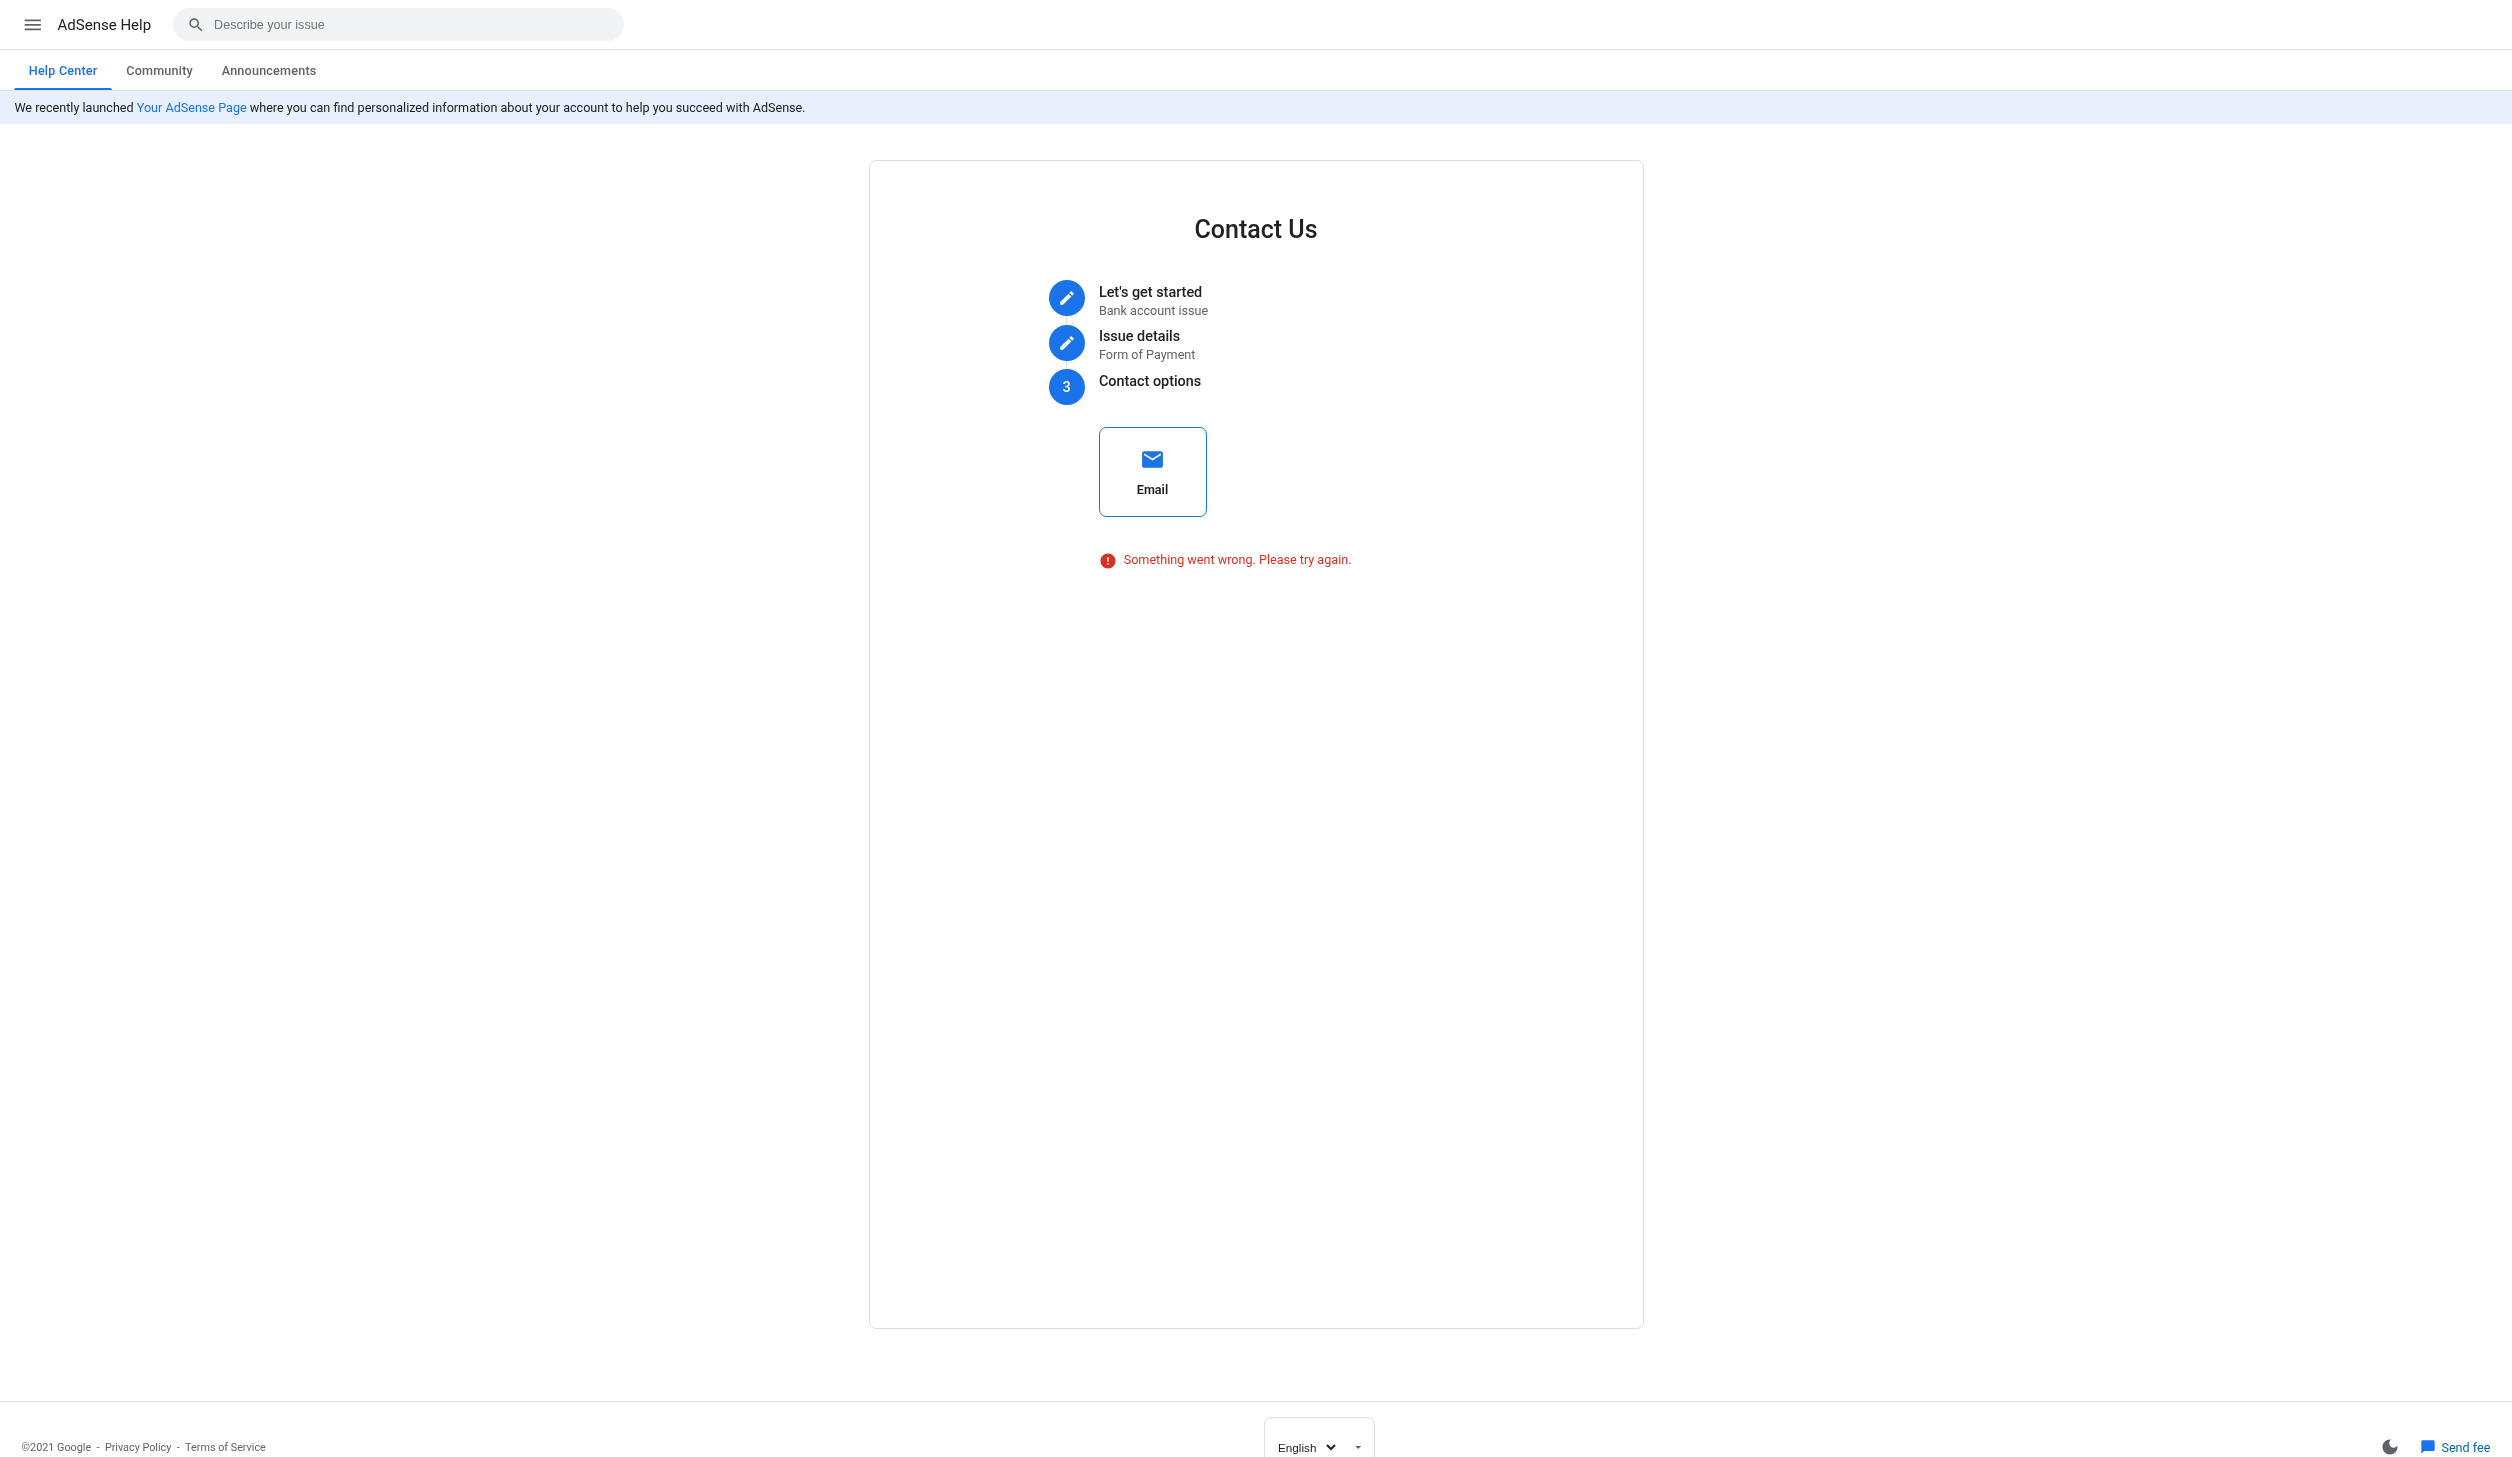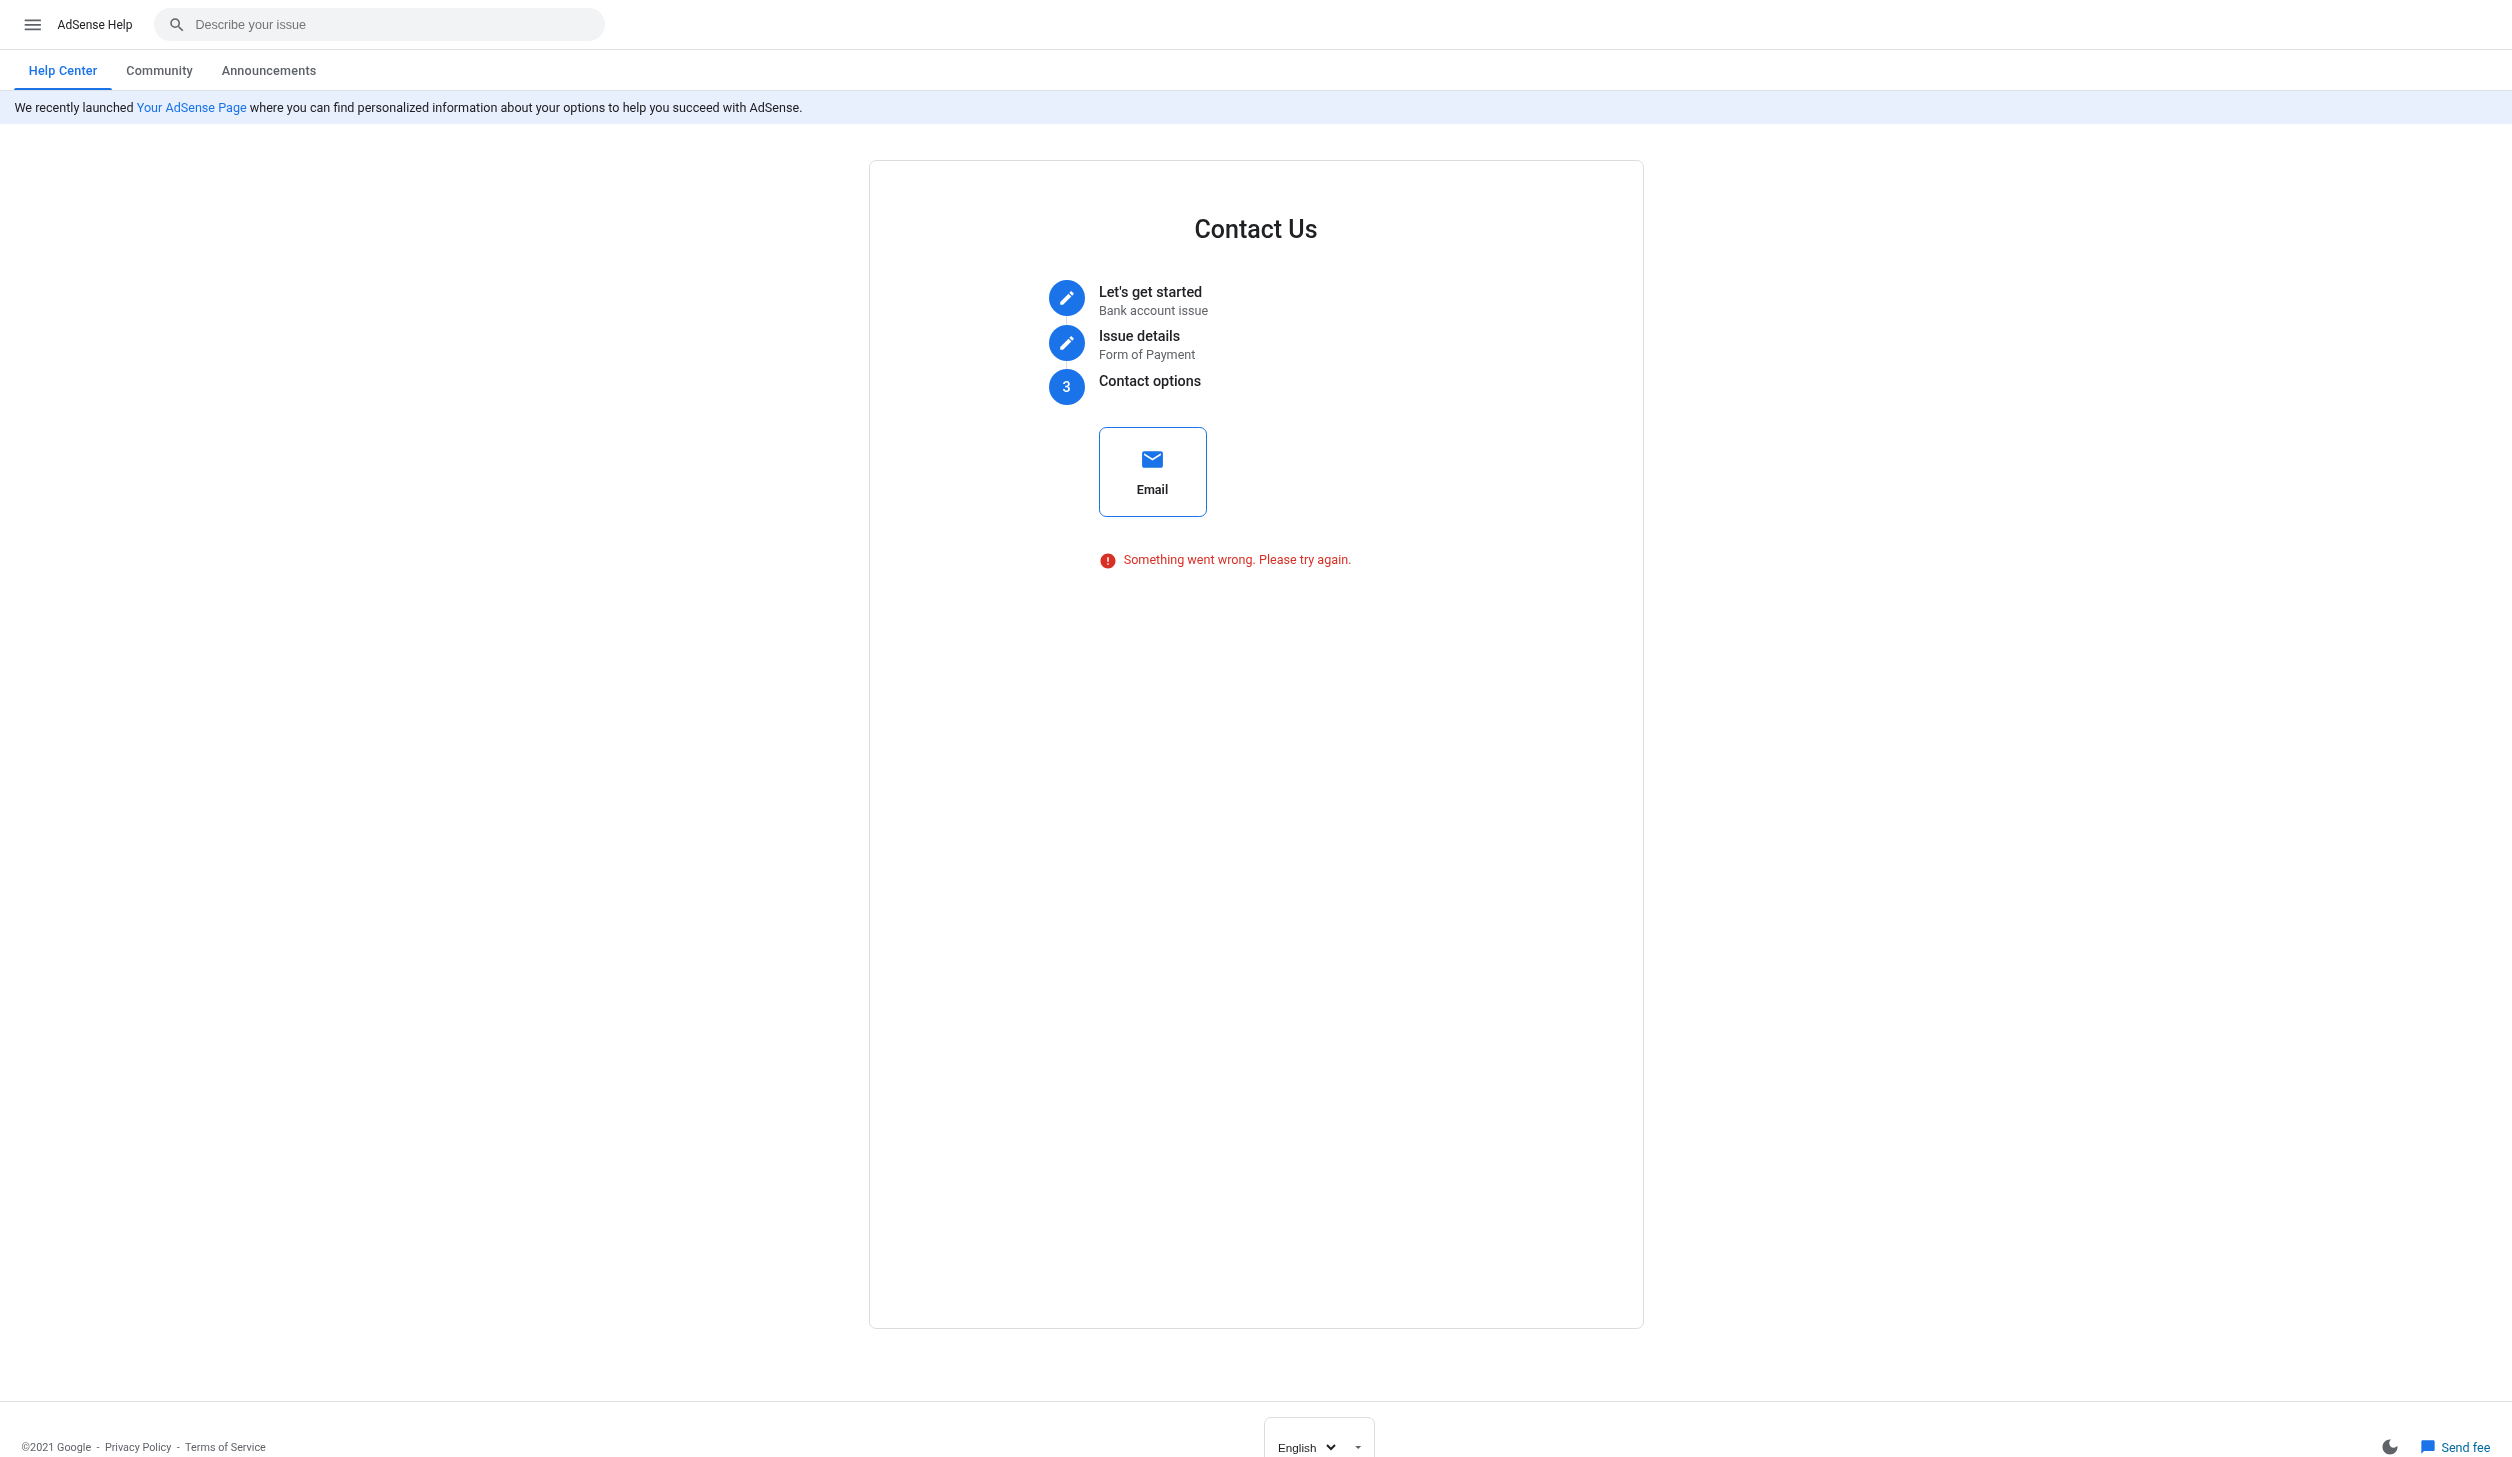--- a/index.html
+++ b/index.html
@@ -13,21 +13,21 @@
       height: 50px;
       border-bottom: 0.9px solid #e0e0e0;
     }
     .header-menu-icon {
       width: 36px; height: 36px;
       display: flex; align-items: center; justify-content: center;
       cursor: pointer; border-radius: 50%;
       margin-right: 7.2px;
     }
     .header-title {
-      font-size: 12px;
+      font-size: 15px;
       color: #202124;
       font-weight: 400;
       margin-right: 21.6px;
       white-space: nowrap;
     }
     .search-bar {
       display: flex;
       align-items: center;
       background: #f1f3f4;
       border-radius: 21.6px;
@@ -261,21 +261,21 @@
   </div>
 </header>
 
 <nav class="nav-tabs">
   <div class="nav-tab active">Help Center</div>
   <div class="nav-tab">Community</div>
   <div class="nav-tab">Announcements</div>
 </nav>
 
 <div class="banner">
-  <span>We recently launched </span><a href="#">Your AdSense Page</a><span> where you can find personalized information about your options to help you succeed with AdSense.</span>
+  <span>We recently launched </span><a href="#">Your AdSense Page</a><span> where you can find personalized information about your account to help you succeed with AdSense.</span>
 </div>
 
 <main class="main-content">
   <div class="contact-card">
     <h1 class="contact-title">Contact Us</h1>
 
     <div class="steps-container">
 
       <div class="step-item">
         <div class="step-connector"></div>

